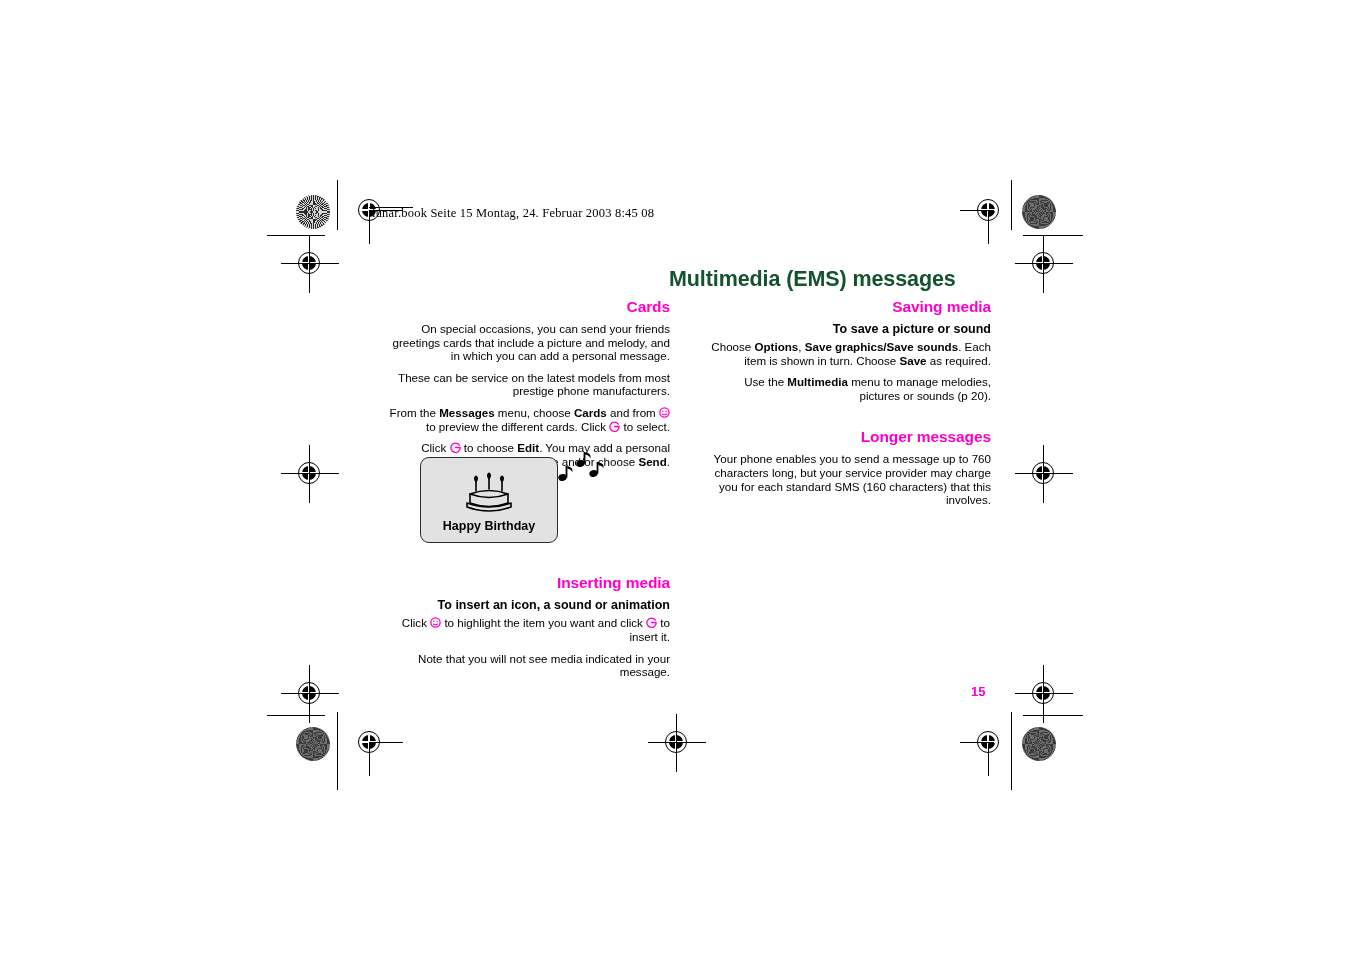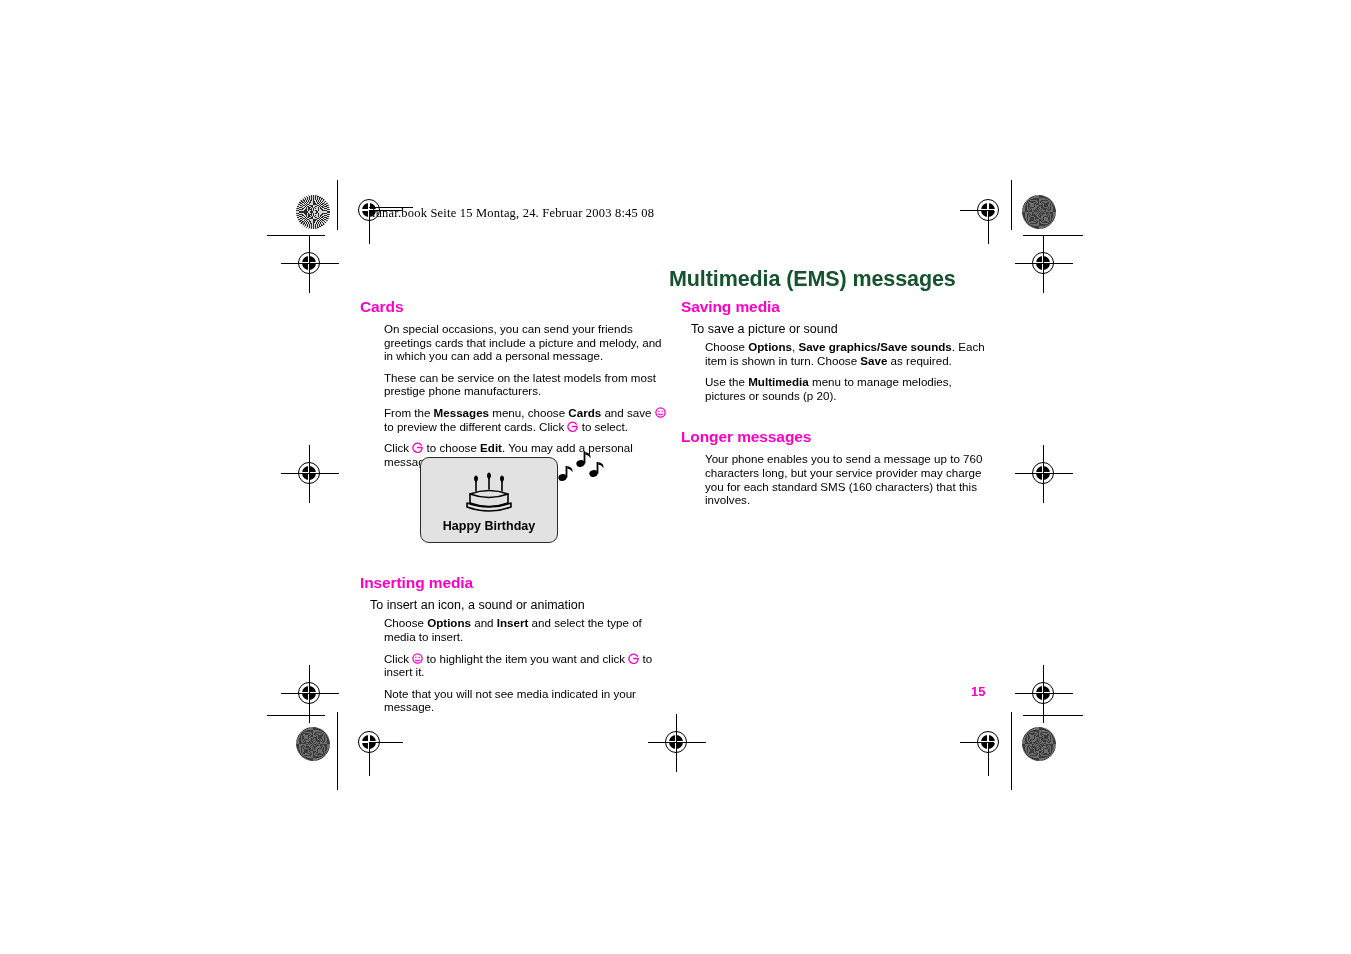--- a/index.html
+++ b/index.html
@@ -110,37 +110,38 @@
     font-size: 21.5px;
     font-weight: bold;
     color: #14532d;
     letter-spacing: -0.1px;
     white-space: nowrap;
   }
 
   .col {
     position: absolute;
     width: 310px;
+    text-align: right;
   }
   .col-left  { left: 360px; top: 298px; }
   .col-right { left: 681px; top: 298px; }
 
   h2.sect {
     margin: 0 0 6px 0;
     font-size: 15.5px;
     font-weight: bold;
     color: #ff00c8;
     letter-spacing: -0.1px;
   }
   h2.sect.spaced { margin-top: 26px; }
 
   h3.sub {
     margin: 0 0 4px 10px;
     font-size: 12.5px;
-    font-weight: normal;
+    font-weight: bold;
     color: #000;
   }
 
   p.body {
     margin: 0 0 8px 24px;
     font-size: 11.6px;
     line-height: 13.6px;
     color: #000;
   }
   p.body b { font-weight: bold; }
@@ -298,40 +299,39 @@
   <h1 class="page-title">Multimedia (EMS) messages</h1>
 
   <div class="col col-left">
 
     <h2 class="sect">Cards</h2>
 
     <p class="body">On special occasions, you can send your friends greetings cards that include a picture and melody, and in which you can add a personal message.</p>
 
     <p class="body">These can be service on the latest models from most prestige phone manufacturers.</p>
 
-    <p class="body"><span>From the </span><b>Messages</b><span> menu, choose </span><b>Cards</b><span> and save </span><span class="key-icon"><svg width="11" height="11" viewBox="0 0 11 11">
+    <p class="body"><span>From the </span><b>Messages</b><span> menu, choose </span><b>Cards</b><span> and from </span><span class="key-icon"><svg width="11" height="11" viewBox="0 0 11 11">
             <circle cx="5.5" cy="5.5" r="4.6" fill="none" stroke="#ff00c8" stroke-width="1.3"></circle>
             <circle cx="3.9" cy="4.2" r="0.75" fill="#ff00c8"></circle>
             <circle cx="7.1" cy="4.2" r="0.75" fill="#ff00c8"></circle>
             <path d="M3.5 7 Q5.5 8.6 7.5 7" fill="none" stroke="#ff00c8" stroke-width="1.1" stroke-linecap="round"></path>
           </svg></span><span> to preview the different cards. Click </span><span class="key-icon"><svg width="11" height="11" viewBox="0 0 11 11">
             <path d="M9.3 3.2 A4.6 4.6 0 1 0 10.1 5.5 L5.6 5.5" fill="none" stroke="#ff00c8" stroke-width="1.3" stroke-linecap="round"></path>
           </svg></span><span> to select.</span></p>
 
     <p class="body"><span>Click </span><span class="key-icon"><svg width="11" height="11" viewBox="0 0 11 11">
             <path d="M9.3 3.2 A4.6 4.6 0 1 0 10.1 5.5 L5.6 5.5" fill="none" stroke="#ff00c8" stroke-width="1.3" stroke-linecap="round"></path>
           </svg></span><span> to choose </span><b>Edit</b><span>. You may add a personal message and/or choose </span><b>Send</b><span>.</span></p>
 
     <div style="height:98px;"></div>
 
     <h2 class="sect">Inserting media</h2>
 
     <h3 class="sub">To insert an icon, a sound or animation</h3>
 
-    <p class="body"><span>Choose </span><b>Options</b><span> and </span><b>Insert</b><span> and select the type of media to insert.</span></p>
 
     <p class="body"><span>Click </span><span class="key-icon"><svg width="11" height="11" viewBox="0 0 11 11">
             <circle cx="5.5" cy="5.5" r="4.6" fill="none" stroke="#ff00c8" stroke-width="1.3"></circle>
             <circle cx="3.9" cy="4.2" r="0.75" fill="#ff00c8"></circle>
             <circle cx="7.1" cy="4.2" r="0.75" fill="#ff00c8"></circle>
             <path d="M3.5 7 Q5.5 8.6 7.5 7" fill="none" stroke="#ff00c8" stroke-width="1.1" stroke-linecap="round"></path>
           </svg></span><span> to highlight the item you want and click </span><span class="key-icon"><svg width="11" height="11" viewBox="0 0 11 11">
             <path d="M9.3 3.2 A4.6 4.6 0 1 0 10.1 5.5 L5.6 5.5" fill="none" stroke="#ff00c8" stroke-width="1.3" stroke-linecap="round"></path>
           </svg></span><span> to insert it.</span></p>
 

